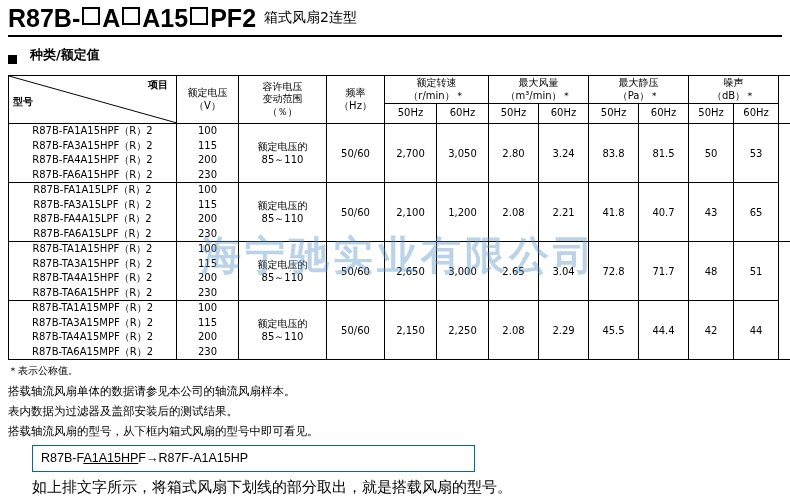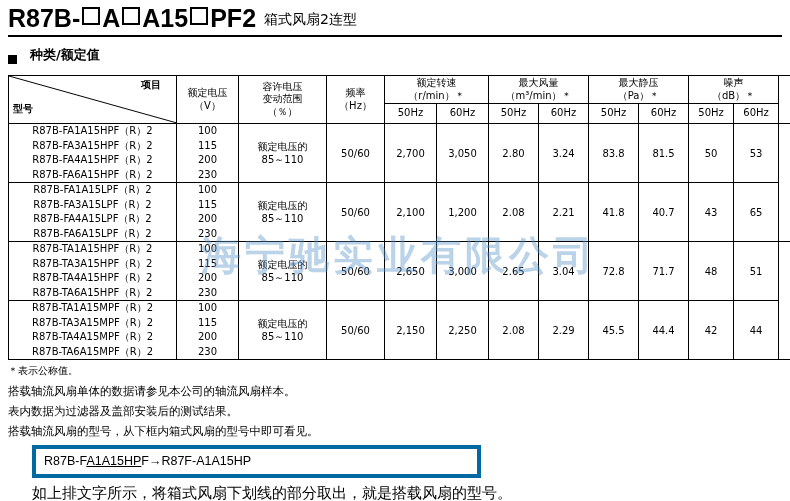--- a/index.html
+++ b/index.html
@@ -18,21 +18,21 @@
   .page {
     position: relative;
     width: 790px;
     height: 501px;
     padding: 0;
   }
 
   
   .title-row {
     display: flex;
-    align-items: flex-end;
+    align-items: center;
     padding: 6px 0 2px 8px;
   }
   .title-main {
     font-size: 25px;
     font-weight: bold;
     letter-spacing: 0px;
     line-height: 1;
     font-family: "Liberation Sans", sans-serif;
   }
   .title-main .box {
@@ -98,28 +98,28 @@
     position: relative;
     height: 47px;
     padding: 0;
   }
   .corner .diag {
     position: absolute;
     top: 0; left: 0; right: 0; bottom: 0;
   }
   .corner .itemlbl {
     position: absolute;
-    right: 15px;
+    right: 8px;
     top: 2px;
     font-size: 10px;
   }
   .corner .modellbl {
     position: absolute;
     left: 4px;
-    bottom: 7px;
+    bottom: 14px;
     font-size: 10px;
   }
   td.model {
     text-align: left;
     padding: 3px 0 3px 4px;
     line-height: 1.45;
     font-size: 9.5px;
     height: 56px;
   }
   td.volt {
@@ -155,21 +155,21 @@
   }
   .note-line {
     font-size: 11.5px;
     margin-bottom: 6px;
     line-height: 1.2;
   }
 
   
   .example-box {
     margin: 7px 0 0 32px;
-    border: 4px solid #0369a1;
+    border: 1px solid #0369a1;
     width: 425px;
     padding: 5px 8px 6px 8px;
     font-size: 12px;
   }
   .example-box .ex-code {
     font-family: "Liberation Sans", sans-serif;
     font-size: 12.5px;
     letter-spacing: 0px;
   }
   .underline-part { text-decoration: underline; }

